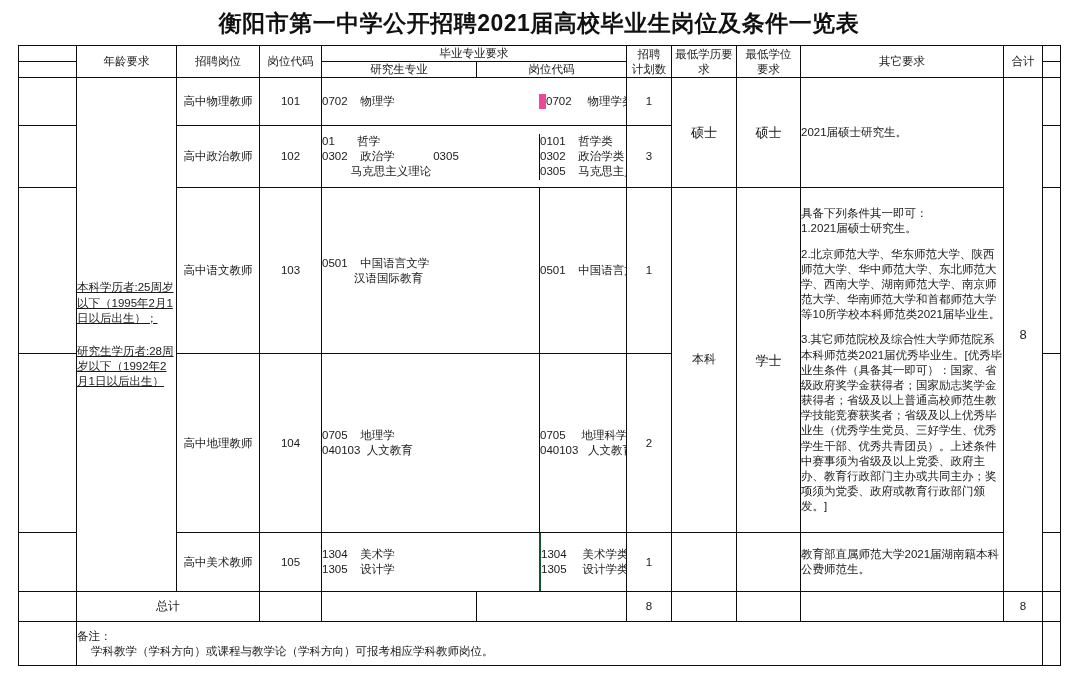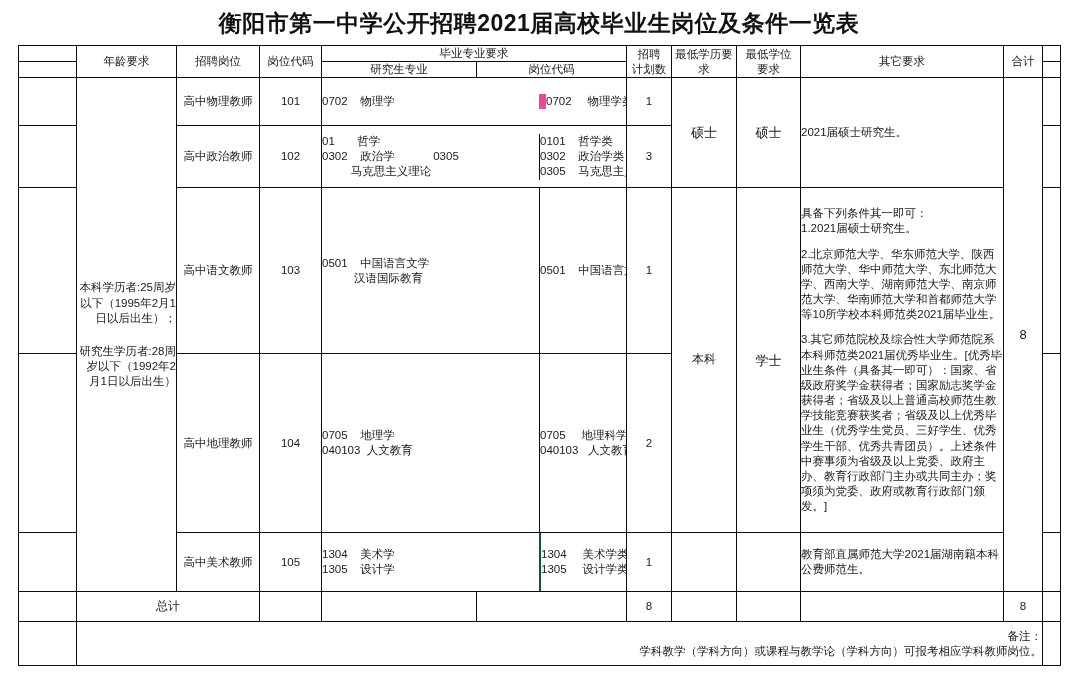--- a/index.html
+++ b/index.html
@@ -57,31 +57,32 @@
   .otherbox{
     text-align:left;
     padding:5px 4px 5px 6px;
     font-size:11.3px;
     line-height:1.42;
   }
   .otherbox p{margin:0;}
   .otherbox p.gap{margin-top:10px;}
 
   .agebox{
-    text-align:right;
+    text-align:left;
     padding:4px 4px 4px 5px;
     font-size:11.3px;
     line-height:1.45;
+    text-decoration:underline;
   }
   .agebox p{margin:0;}
   .agebox p.gap{margin-top:18px;}
 
   .noterow td{
     border:1px solid #0d0d0d;
-    text-align:right;
+    text-align:left;
     padding:5px 6px 6px 8px;
     font-size:12px;
     line-height:1.5;
   }
   .noterow p{margin:0;}
   .noterow p.indent{padding-left:14px;}
   .vmid{vertical-align:middle;}
   .vtop{vertical-align:top;}
 </style>
 </head>

